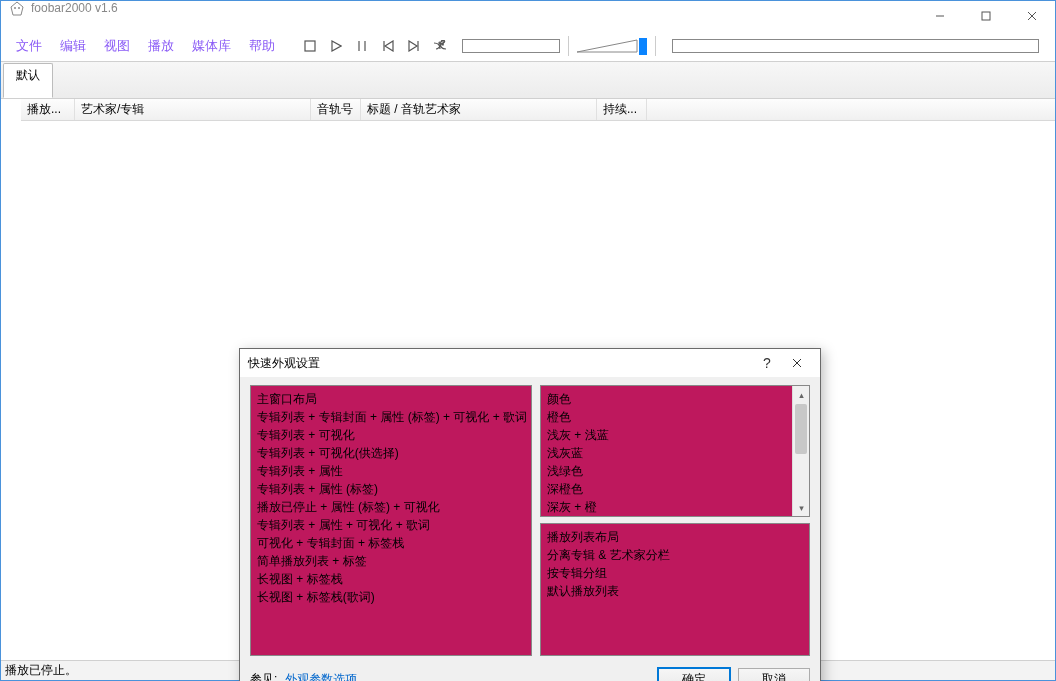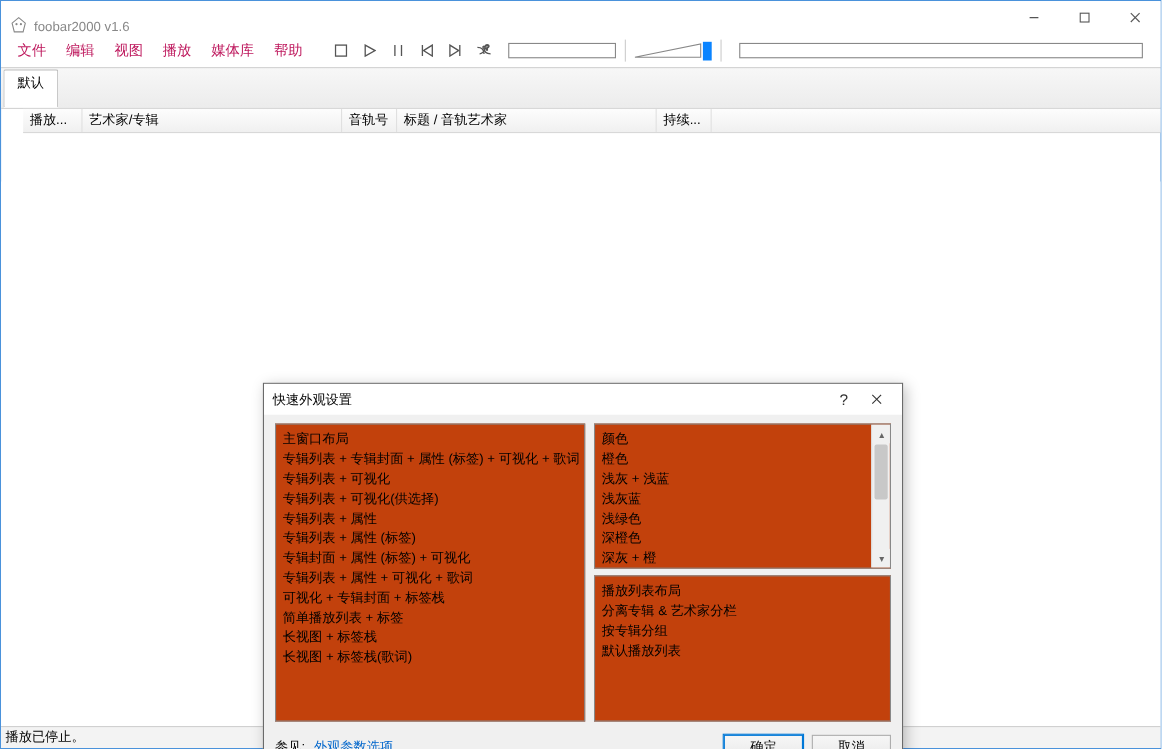--- a/index.html
+++ b/index.html
@@ -1,27 +1,27 @@
 <!DOCTYPE html>
 <html><head>
 <meta charset="utf-8">
 <style>
   * { box-sizing: border-box; margin: 0; padding: 0; }
   html, body { width: 1056px; height: 681px; font-family: "Microsoft YaHei", "Segoe UI", sans-serif; font-size: 12px; color: #000; background: #fff; overflow: hidden; }
   .window { width: 1056px; height: 681px; border: 1px solid #4a92db; display: flex; flex-direction: column; background: #fff; position: relative; }
   
-  .titlebar { height: 30px; display: flex; align-items: flex-end; padding-left: 8px; background: #fff; color: #888; }
+  .titlebar { height: 30px; display: flex; align-items: flex-start; padding-left: 8px; background: #fff; color: #888; }
   .appicon { width: 16px; height: 16px; margin-right: 6px; display:inline-flex; align-items:center; justify-content:center;}
   .titlebar-title { flex: 0 0 auto; font-size: 12px; color: #888; }
   .titlebar-spacer { flex: 1; }
   .winbtn { width: 46px; height: 30px; display: flex; align-items: center; justify-content: center; color: #666; }
   .winbtn svg { stroke: #555; }
   
   .menubar { height: 30px; display: flex; align-items: center; padding: 0 6px; gap: 0; background: #fff; }
-  .menuitem { padding: 4px 9px; font-size: 13px; color: #be185d; }
+  .menuitem { padding: 4px 9px; font-size: 13px; color: #8b5cf6; }
   .toolbar { display: flex; align-items: center; margin-left: 18px; gap: 10px; }
   .tbtn { width: 16px; height: 16px; display:flex; align-items:center; justify-content:center; }
   .tbtn svg { stroke: #555; fill: none; stroke-width: 1.2; }
   .seek { margin-left: 14px; width: 98px; height: 14px; border: 1px solid #888; background: #fff; position: relative; }
   .divider-v { width:1px; height:20px; background:#ccc; margin: 0 8px; }
   .volume { width: 70px; height: 20px; position: relative; }
   .vol-thumb { position:absolute; right:0; top:2px; width:8px; height:17px; background:#0a84ff; }
   .progress { margin-left: 8px; flex:1; height: 14px; border: 1px solid #888; background: #fff; margin-right: 10px; }
   
   .tabrow { height: 38px; background: linear-gradient(#f7f7f7,#ececec); border-top:1px solid #d0d0d0; border-bottom:1px solid #d0d0d0; display:flex; align-items:stretch; }
@@ -34,21 +34,21 @@
   
   .statusbar { height: 20px; border-top:1px solid #d0d0d0; background:#f3f3f3; display:flex; align-items:center; padding:0 4px; font-size:12px; color:#000;}
   
   .dialog { position:absolute; left:238px; top:183px; width:582px; height:355px; background:#fff; border:1px solid #6a6a6a; box-shadow: 3px 3px 12px rgba(0,0,0,0.25); display:flex; flex-direction:column; }
   .dlg-title { height:28px; display:flex; align-items:center; padding:0 8px; background:#fff; font-size:12px; color:#000;}
   .dlg-title-text { flex:0 0 auto; }
   .dlg-title-spacer { flex:1; }
   .dlg-help, .dlg-close { width:30px; height:28px; display:flex; align-items:center; justify-content:center; color:#333; font-size:14px; }
   .dlg-body { flex:1; background:#f0f0f0; padding:8px 10px; display:flex; flex-direction:column; gap:8px; }
   .dlg-panels { flex:1; display:flex; gap:8px; min-height:0; }
-  .panel { background:#c2410c; border:1px solid #888; padding:4px 6px; font-size:12px; overflow:hidden; position:relative; }
+  .panel { background:#be185d; border:1px solid #888; padding:4px 6px; font-size:12px; overflow:hidden; position:relative; }
   .panel-left { flex: 0 0 282px; display:flex; flex-direction:column; }
   .panel-right-col { flex:1; display:flex; flex-direction:column; gap:6px; min-width:0; }
   .panel-right-top { flex: 0 0 132px; position:relative; }
   .panel-right-bot { flex:1; }
   .list-item { padding:1px 0; line-height:16px; white-space:nowrap; }
   .scrollbar-v { position:absolute; right:0; top:0; bottom:0; width:17px; background:#f0f0f0; border-left:1px solid #ddd; }
   .scroll-up, .scroll-down { position:absolute; left:0; width:17px; height:17px; background:#f0f0f0; display:flex; align-items:center; justify-content:center; color:#666; font-size:9px;}
   .scroll-up { top:0; } .scroll-down { bottom:0; }
   .scroll-thumb { position:absolute; left:2px; right:2px; top:18px; height:50px; background:#c8c8c8; border-radius:2px; }
   .dlg-footer { height:30px; display:flex; align-items:center; gap:8px; }
@@ -181,21 +181,21 @@
       </div>
       <div class="dlg-body">
         <div class="dlg-panels">
           <div class="panel panel-left">
             <div class="list-item" style="font-weight:normal">主窗口布局</div>
             <div class="list-item">专辑列表 + 专辑封面 + 属性 (标签) + 可视化 + 歌词</div>
             <div class="list-item">专辑列表 + 可视化</div>
             <div class="list-item">专辑列表 + 可视化(供选择)</div>
             <div class="list-item">专辑列表 + 属性</div>
             <div class="list-item">专辑列表 + 属性 (标签)</div>
-            <div class="list-item">专辑封面 + 属性 (标签) + 可视化</div>
+            <div class="list-item">播放已停止 + 属性 (标签) + 可视化</div>
             <div class="list-item">专辑列表 + 属性 + 可视化 + 歌词</div>
             <div class="list-item">可视化 + 专辑封面 + 标签栈</div>
             <div class="list-item">简单播放列表 + 标签</div>
             <div class="list-item">长视图 + 标签栈</div>
             <div class="list-item">长视图 + 标签栈(歌词)</div>
           </div>
           <div class="panel-right-col">
             <div class="panel panel-right-top">
               <div class="list-item">颜色</div>
               <div class="list-item">橙色</div>

